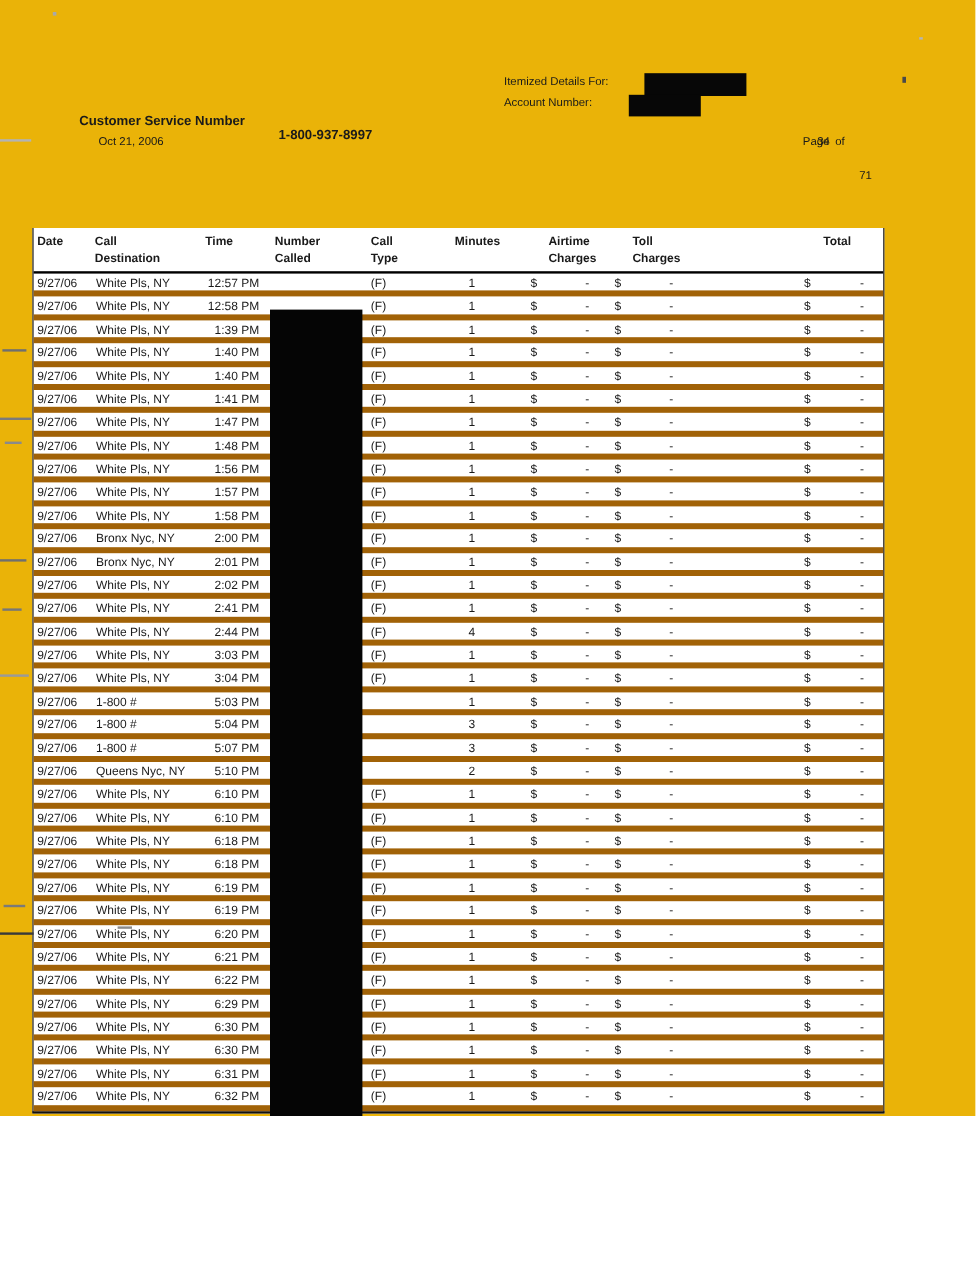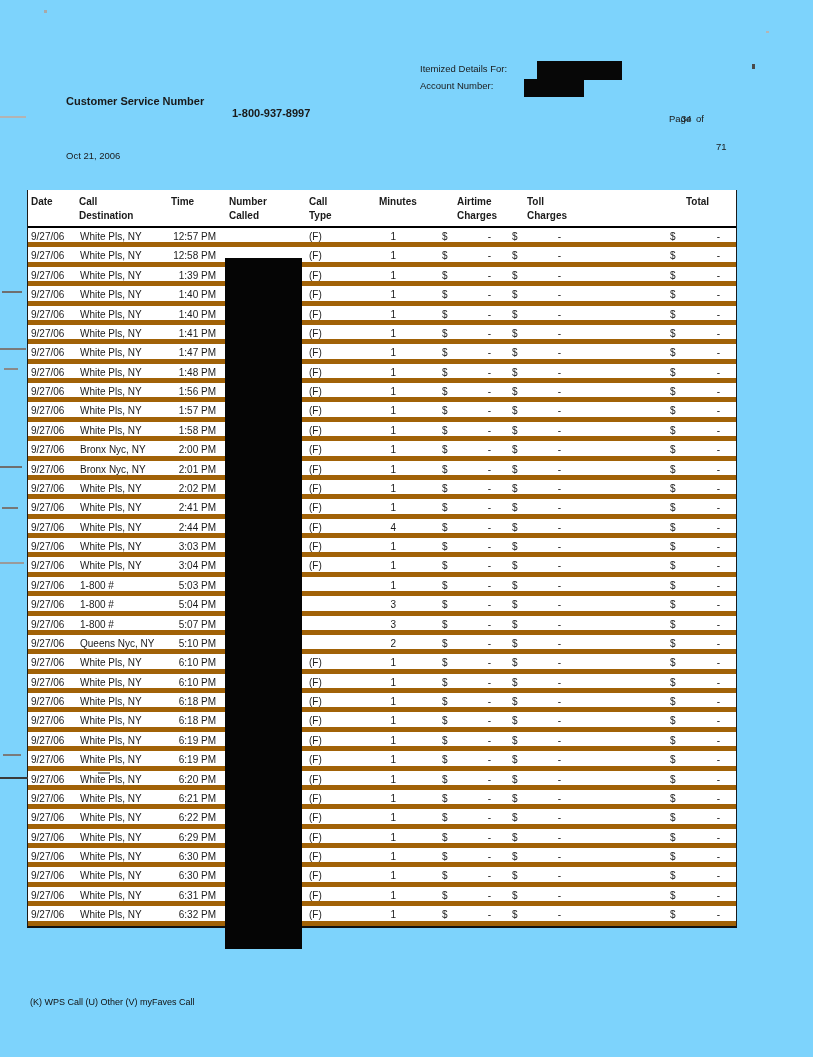--- a/index.html
+++ b/index.html
@@ -1,16 +1,16 @@
 <!DOCTYPE html>
 <html><head>
 <meta charset="utf-8">
 <style>
   html,body{margin:0;padding:0;background:#ffffff;}
-  .page{position:relative;width:813px;height:1057px;background:#7dd3fc;overflow:hidden;
+  .page{position:relative;width:813px;height:930px;background:#eab308;overflow:hidden;
         font-family:"Liberation Sans",sans-serif;color:#1a1a1a;}
   .abs{position:absolute;}
   .sm{font-size:9.5px;line-height:12px;}
   .bold{font-weight:bold;}
   .redact{background:#070707;}
 
   
   .bill-table{position:absolute;left:27px;top:190px;width:710px;box-sizing:border-box;
               border-left:1.5px solid #1b1b1b;border-right:1.5px solid #1b1b1b;
               border-bottom:2px solid #111;background:#fff;}
@@ -52,21 +52,21 @@
 <div class="page">
 
   <span class="abs sm" style="left:420px;top:63px;">Itemized Details For:</span>
   <div class="abs redact" style="left:537px;top:61px;width:85px;height:19px;"></div>
   <span class="abs sm" style="left:420px;top:80px;">Account Number:</span>
   <div class="abs redact" style="left:524px;top:79px;width:60px;height:18px;"></div>
 
   <span class="abs bold" style="left:66px;top:95px;font-size:11px;">Customer Service Number</span>
   <span class="abs bold" style="left:232px;top:107px;font-size:11px;">1-800-937-8997</span>
 
-  <span class="abs sm" style="left:66px;top:113px;margin-top:37px;">Oct 21, 2006</span>
+  <span class="abs sm" style="left:82px;top:113px;">Oct 21, 2006</span>
   <span class="abs sm" style="left:645px;top:113px;padding-left:24px;">Page</span>
   <span class="abs sm" style="left:681px;top:113px;">34</span>
   <span class="abs sm" style="left:696px;top:113px;">of</span>
   <span class="abs sm" style="left:716px;top:113px;margin-top:28px;">71</span>
 
   <div class="bill-table">
 
     <div class="header-row">
       <div class="hcol h-date">
         <span>Date</span>

